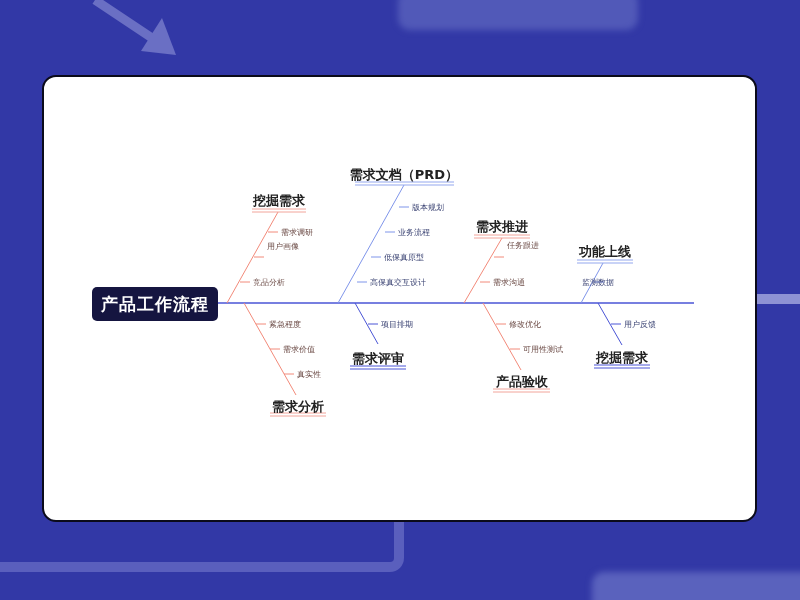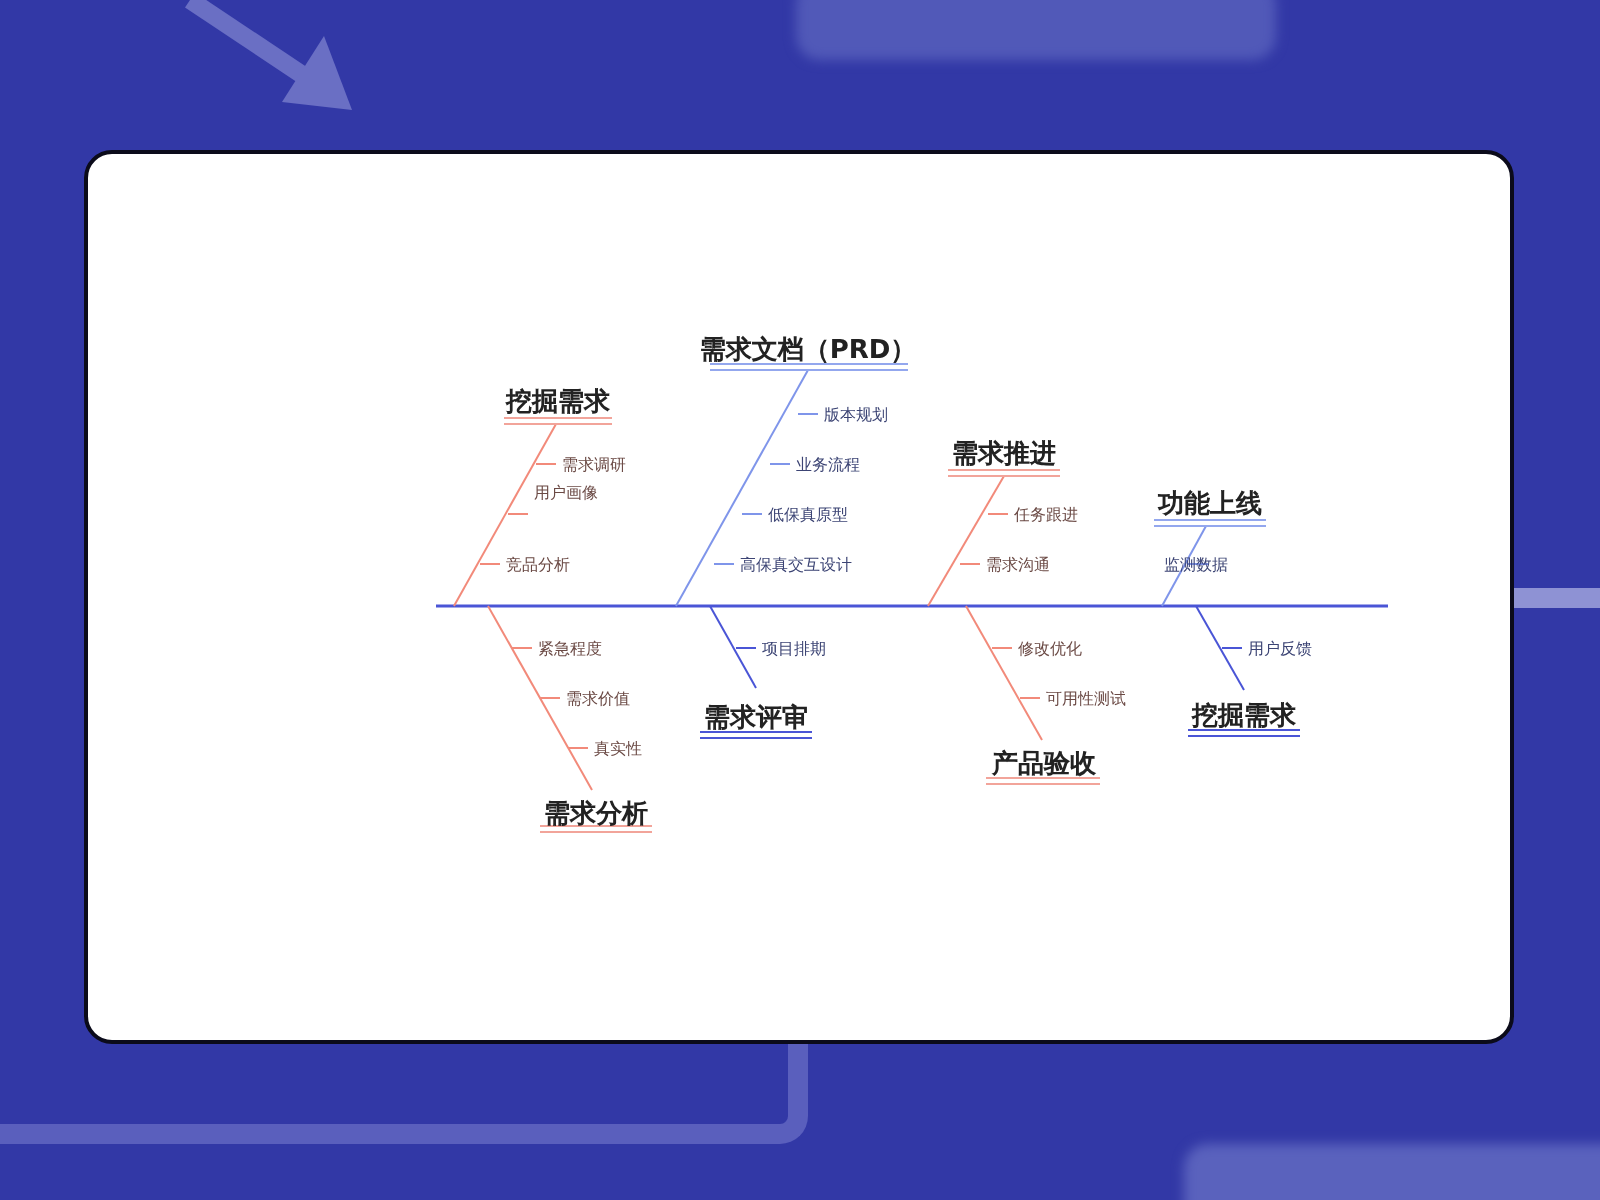--- a/index.html
+++ b/index.html
@@ -142,20 +142,21 @@
     <g stroke="#4a55d6" stroke-width="1">
       <line x1="598" y1="303" x2="622" y2="345"></line>
       <line x1="611" y1="324" x2="621" y2="324"></line>
     </g>
     <g stroke="#4a55d6" stroke-width="1">
       <line x1="594" y1="365" x2="650" y2="365"></line>
       <line x1="594" y1="368" x2="650" y2="368"></line>
     </g>
   </svg>
 
+  <div class="root">产品工作流程</div>
 
   <div class="label" style="left:235px; top:115px;">挖掘需求</div>
   <div class="label" style="left:254px; top:321px;">需求分析</div>
   <div class="label" style="left:360px; top:89px;">需求文档（PRD）</div>
   <div class="label" style="left:334px; top:273px;">需求评审</div>
   <div class="label" style="left:458px; top:141px;">需求推进</div>
   <div class="label" style="left:478px; top:296px;">产品验收</div>
   <div class="label" style="left:561px; top:166px;">功能上线</div>
   <div class="label" style="left:578px; top:272px;">挖掘需求</div>
 
@@ -167,21 +168,21 @@
   <div class="leaf red" style="left:239px; top:267px;">需求价值</div>
   <div class="leaf red" style="left:253px; top:292px;">真实性</div>
 
   <div class="leaf blue" style="left:368px; top:125px;">版本规划</div>
   <div class="leaf blue" style="left:354px; top:150px;">业务流程</div>
   <div class="leaf blue" style="left:340px; top:175px;">低保真原型</div>
   <div class="leaf blue" style="left:326px; top:200px;">高保真交互设计</div>
 
   <div class="leaf blue" style="left:337px; top:242px;">项目排期</div>
 
-  <div class="leaf red" style="left:463px; top:175px;">任务跟进</div>
+  <div class="leaf red" style="left:463px; top:163px;">任务跟进</div>
   <div class="leaf red" style="left:449px; top:200px;">需求沟通</div>
 
   <div class="leaf red" style="left:465px; top:242px;">修改优化</div>
   <div class="leaf red" style="left:479px; top:267px;">可用性测试</div>
 
   <div class="leaf blue" style="left:538px; top:200px;">监测数据</div>
 
   <div class="leaf blue" style="left:580px; top:242px;">用户反馈</div>
 </div>
 

